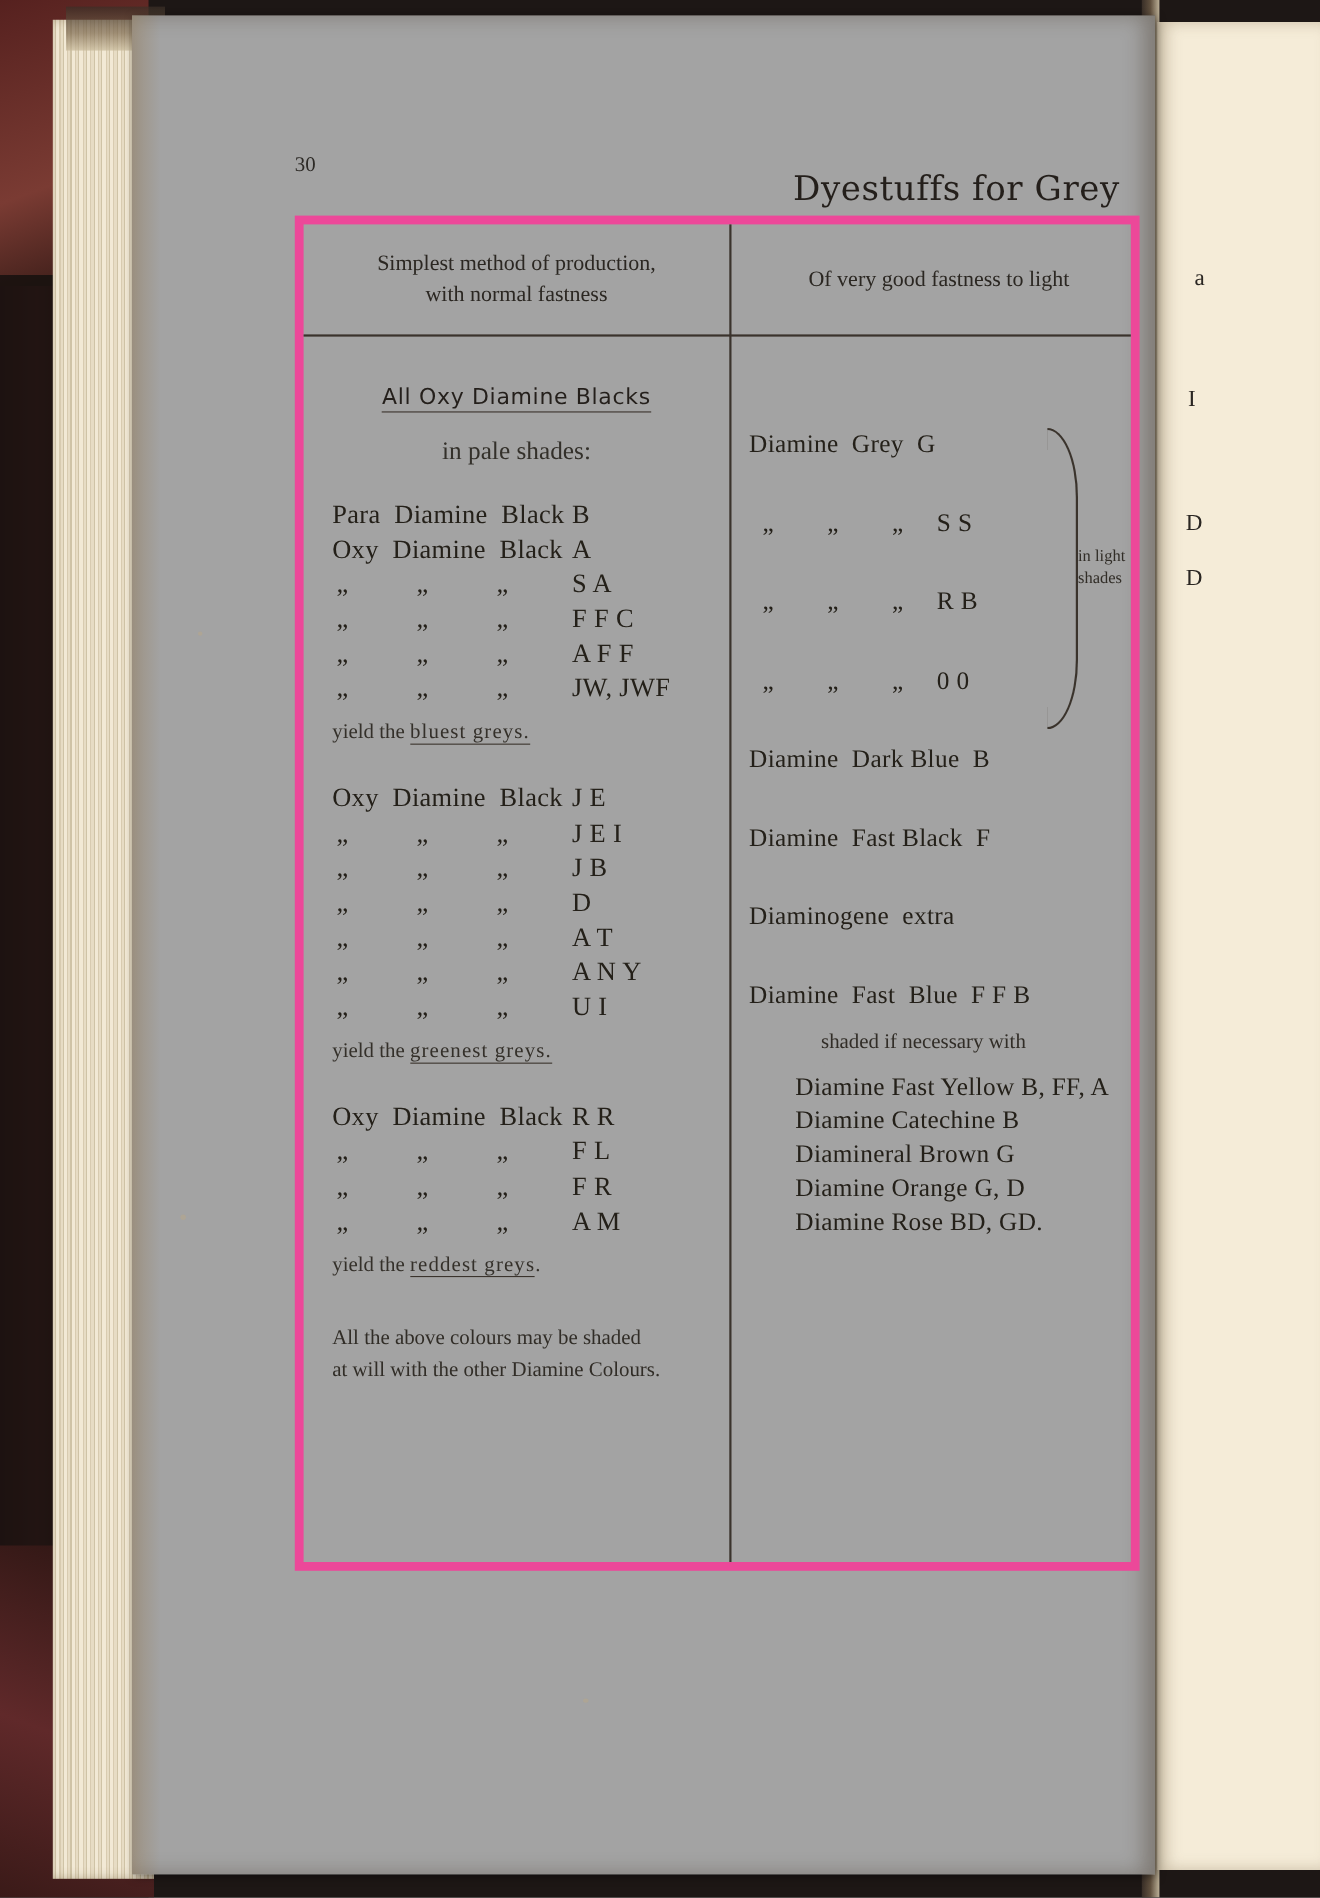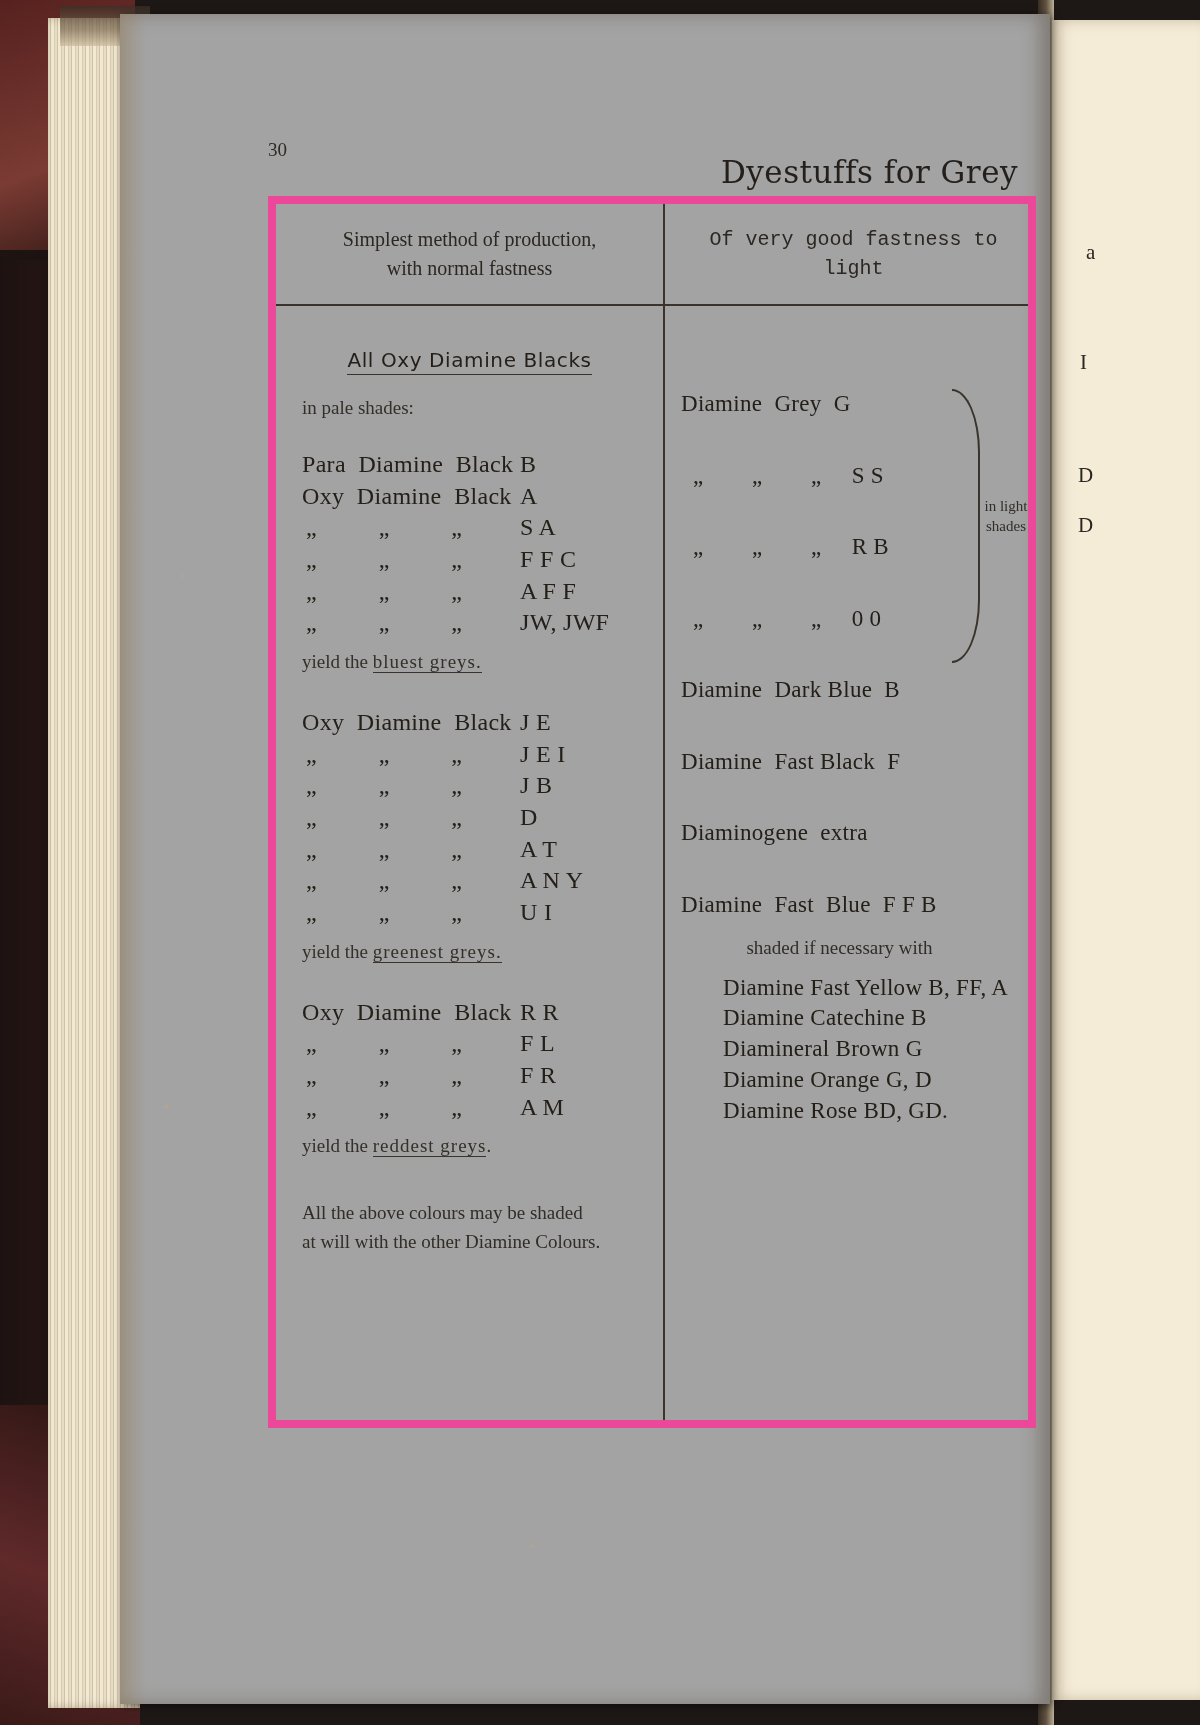--- a/index.html
+++ b/index.html
@@ -142,21 +142,21 @@
     align-items: center;
     justify-content: center;
     text-align: center;
     font-size: 20px;
     color: #2b2722;
     line-height: 1.45;
     padding: 0 14px;
     box-sizing: border-box;
   }
   .hdr.left { left: 0; width: 387px; }
-  .hdr.right { left: 389px; width: 377px; font-family: Liberation Mono, monospace; }
+  .hdr.right { left: 389px; width: 377px; }
 
   .col {
     position: absolute;
     top: 100px;
     box-sizing: border-box;
   }
   .col.left { left: 0; width: 387px; padding: 44px 26px 0 26px; }
   .col.right { left: 389px; width: 377px; padding: 44px 10px 0 16px; }
 
   .sec-title {
@@ -164,22 +164,22 @@
     font-family: "DejaVu Sans", sans-serif;
     font-size: 20px;
     letter-spacing: .6px;
     border-bottom: 1px solid #3a332c;
     display: inline-block;
     padding-bottom: 2px;
     color: #241f1b;
   }
   .sec-title-wrap { text-align: center; }
   .sub {
-    text-align: left;
-    font-size: 19px;
+    text-align: center;
+    font-size: 23px;
     color: #33302a;
     margin-top: 22px;
   }
 
   .lst { margin-top: 30px; }
   .row {
     display: flex;
     font-size: 24px;
     color: #242019;
     line-height: 1.32;
@@ -234,21 +234,21 @@
     border-left: none;
     border-radius: 0 60px 60px 0 / 0 135px 135px 0;
   }
   .brace-label {
     position: absolute;
     right: 0;
     top: 108px;
     font-size: 15px;
     line-height: 1.3;
     color: #312d27;
-    text-align: center;
+    text-align: left;
     width: 52px;
   }
   .shaded-note {
     margin-top: 16px;
     font-size: 19px;
     color: #312d27;
     text-align: center;
     padding-right: 34px;
   }
   .shade-list {

